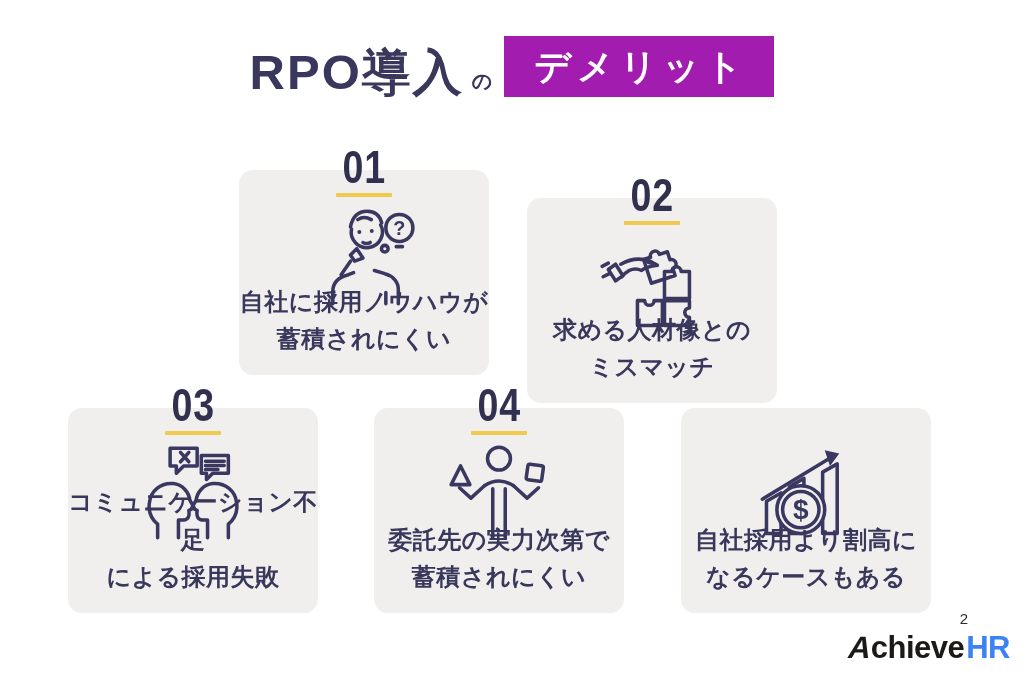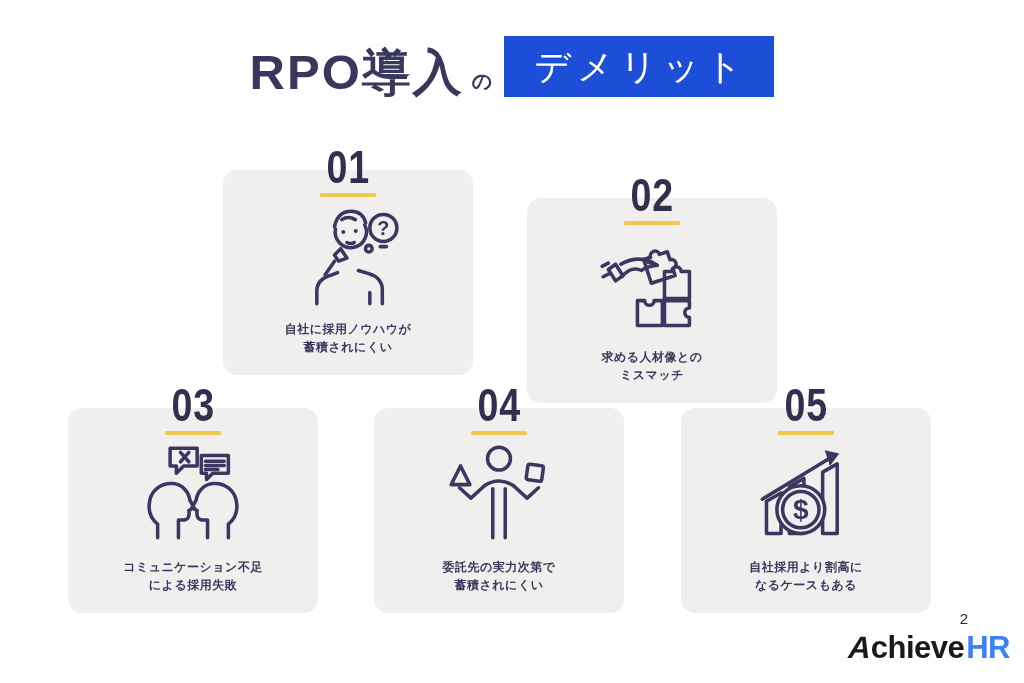--- a/index.html
+++ b/index.html
@@ -19,31 +19,31 @@
   }
   .title-main{
     font-size:49px;font-weight:700;color:#39375B;
     letter-spacing:2px;line-height:1;
   }
   .title-particle{
     font-size:20px;font-weight:700;color:#39375B;
     margin:0 12px 6px 8px;line-height:1;
   }
   .title-box{
-    background:#1d4ed8;color:#ffffff;
+    background:#a21caf;color:#ffffff;
     padding:13px 26px 12px 30px;
-    font-size:36px;font-weight:400;letter-spacing:6px;line-height:1;
+    font-size:36px;font-weight:700;letter-spacing:6px;line-height:1;
   }
 
   
   .card{
     position:absolute;width:250px;height:205px;
     background:#F0EFED;border-radius:14px;
   }
-  .c1{left:223px;top:170px;}
+  .c1{left:239px;top:170px;}
   .c2{left:527px;top:170px;margin-top:28px;}
   .c3{left:68px; top:408px;}
   .c4{left:374px;top:408px;}
   .c5{left:681px;top:408px;}
 
   .num-wrap{
     position:absolute;top:-27px;left:0;right:0;text-align:center;
   }
   .num{
     display:inline-block;
@@ -57,21 +57,21 @@
 
   .icon-wrap{
     position:absolute;top:34px;left:0;right:0;
     display:flex;justify-content:center;
   }
   .icon-wrap svg{width:112px;height:104px;}
 
   .caption{
     position:absolute;bottom:18px;left:0;right:0;
     text-align:center;
-    font-size:12px;font-weight:700;color:#39375B;
+    font-size:24px;font-weight:700;color:#39375B;
     line-height:1.55;letter-spacing:0.5px;
   }
 
   
   .page-num{
     position:absolute;top:610px;right:56px;
     font-size:15px;color:#2b2b33;
   }
   .logo{
     position:absolute;top:630px;right:14px;
@@ -188,24 +188,20 @@
         <path class="ln" d="M44 45 V92 M56 45 V92"></path>
       </svg>
     </div>
     <div class="caption">
       <span>委託先の実力次第で</span><br>
       <span>蓄積されにくい</span>
     </div>
   </div>
 
   <div class="card c5">
-    <div class="num-wrap">
-      <div class="num">05</div>
-      <div class="num-underline"></div>
-    </div>
     <div class="icon-wrap">
       <svg viewBox="0 0 100 100">
         <path class="ln" d="M12 88 V57 L26 49 V88 z"></path>
         <path class="ln" d="M34 88 V43 L48 35 V88 z"></path>
         <path class="ln" d="M66 88 V29 L80 21 V88 z"></path>
         <path class="ln" d="M8 55 L74 15"></path>
         <path class="fl" d="M68 8 L82 11 L73 23 z"></path>
         <circle class="ln mask" cx="45" cy="65" r="23"></circle>
         <circle class="ln" cx="45" cy="65" r="17.5"></circle>
         <text x="45" y="74" font-size="27" text-anchor="middle">$</text>

